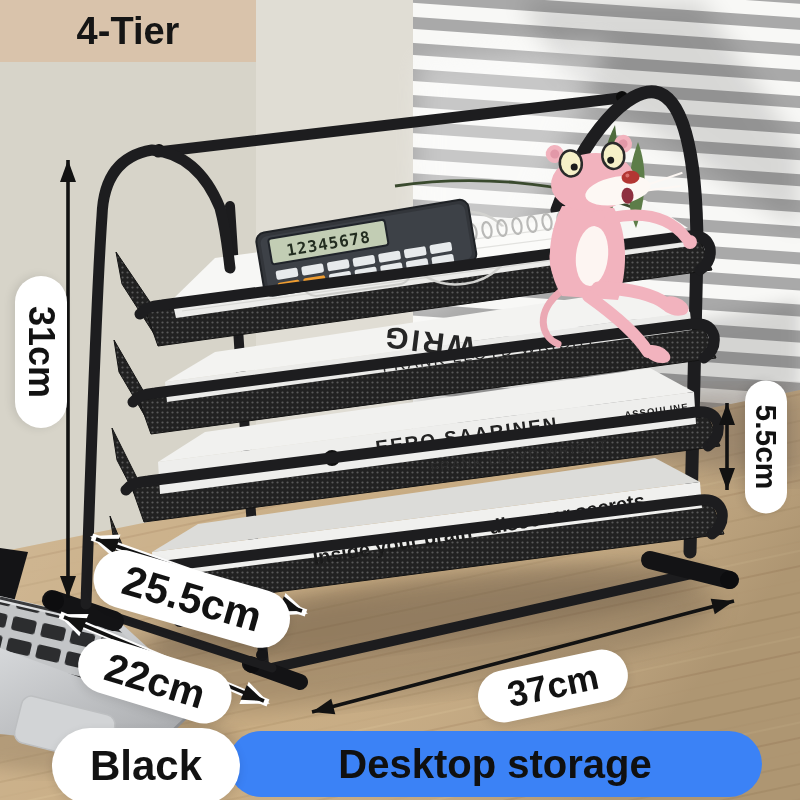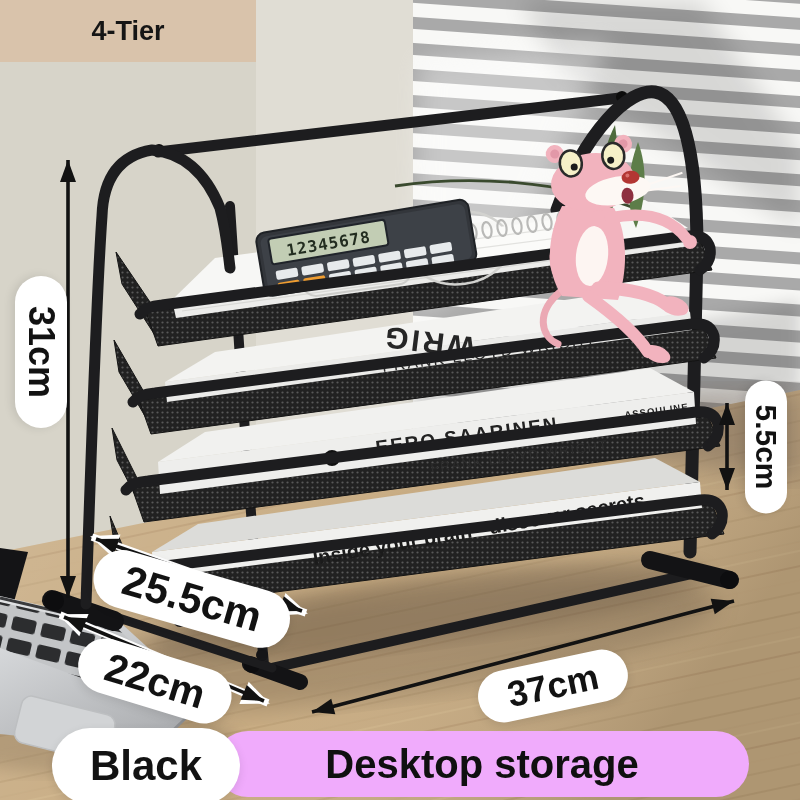--- a/index.html
+++ b/index.html
@@ -6,23 +6,23 @@
   .stage{position:relative;width:800px;height:800px;overflow:hidden;
          font-family:"Liberation Sans",sans-serif;background:#dedbd2;}
   .stage svg{position:absolute;left:0;top:0;}
   #annotations{z-index:5;pointer-events:none;}
   .pill{position:absolute;z-index:10;background:#fff;border-radius:999px;
         color:#121212;font-weight:600;white-space:nowrap;
         display:flex;align-items:center;justify-content:center;
         box-shadow:0 3px 10px rgba(0,0,0,.10);}
   .tier-badge{position:absolute;z-index:10;left:0;top:0;width:256px;height:62px;
         background:#d9c3ab;display:flex;align-items:center;justify-content:center;
-        font-size:27px;font-weight:600;color:#151515;}
-  .banner{position:absolute;z-index:9;left:215px;top:731px;width:534px;height:66px;
-        background:#f0abfc;border-radius:33px;display:flex;align-items:center;
+        font-size:38px;font-weight:600;color:#151515;}
+  .banner{position:absolute;z-index:9;left:228px;top:731px;width:534px;height:66px;
+        background:#3b82f6;border-radius:33px;display:flex;align-items:center;
         justify-content:center;font-size:40px;font-weight:600;color:#101010;}
   #pill-31{left:41px;top:352px;font-size:36px;padding:5px 30px;
         transform:translate(-50%,-50%) rotate(90deg);}
   #pill-55{left:766px;top:447px;font-size:30px;padding:4px 24px;
         transform:translate(-50%,-50%) rotate(90deg);}
   #pill-255{left:192px;top:599px;font-size:42px;padding:5px 30px;
         transform:translate(-50%,-50%) rotate(16deg);}
   #pill-22{left:155px;top:681px;font-size:40px;padding:5px 28px;
         transform:translate(-50%,-50%) rotate(17deg);}
   #pill-37{left:553px;top:686px;font-size:36px;padding:5px 30px;

